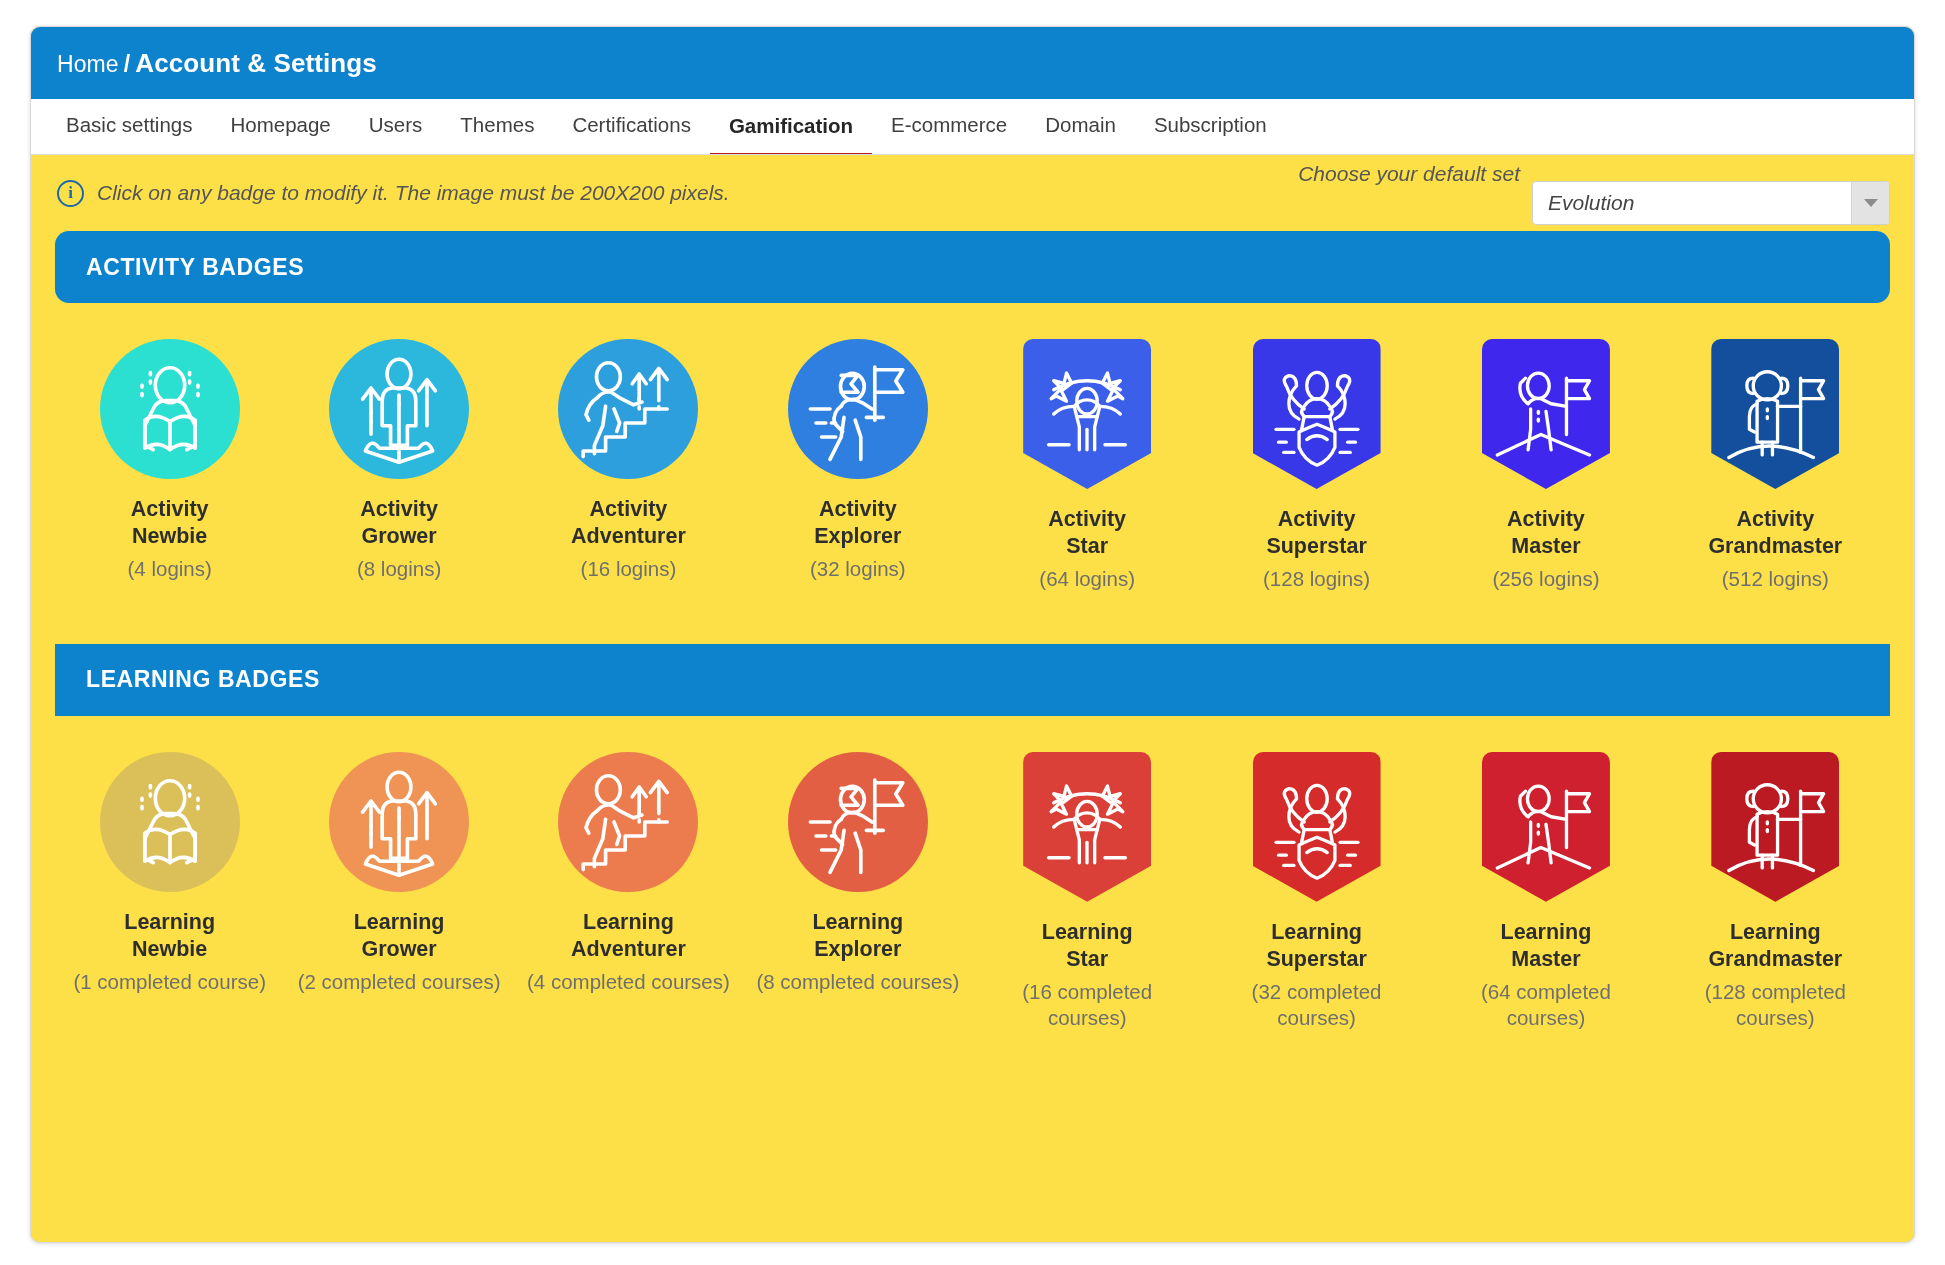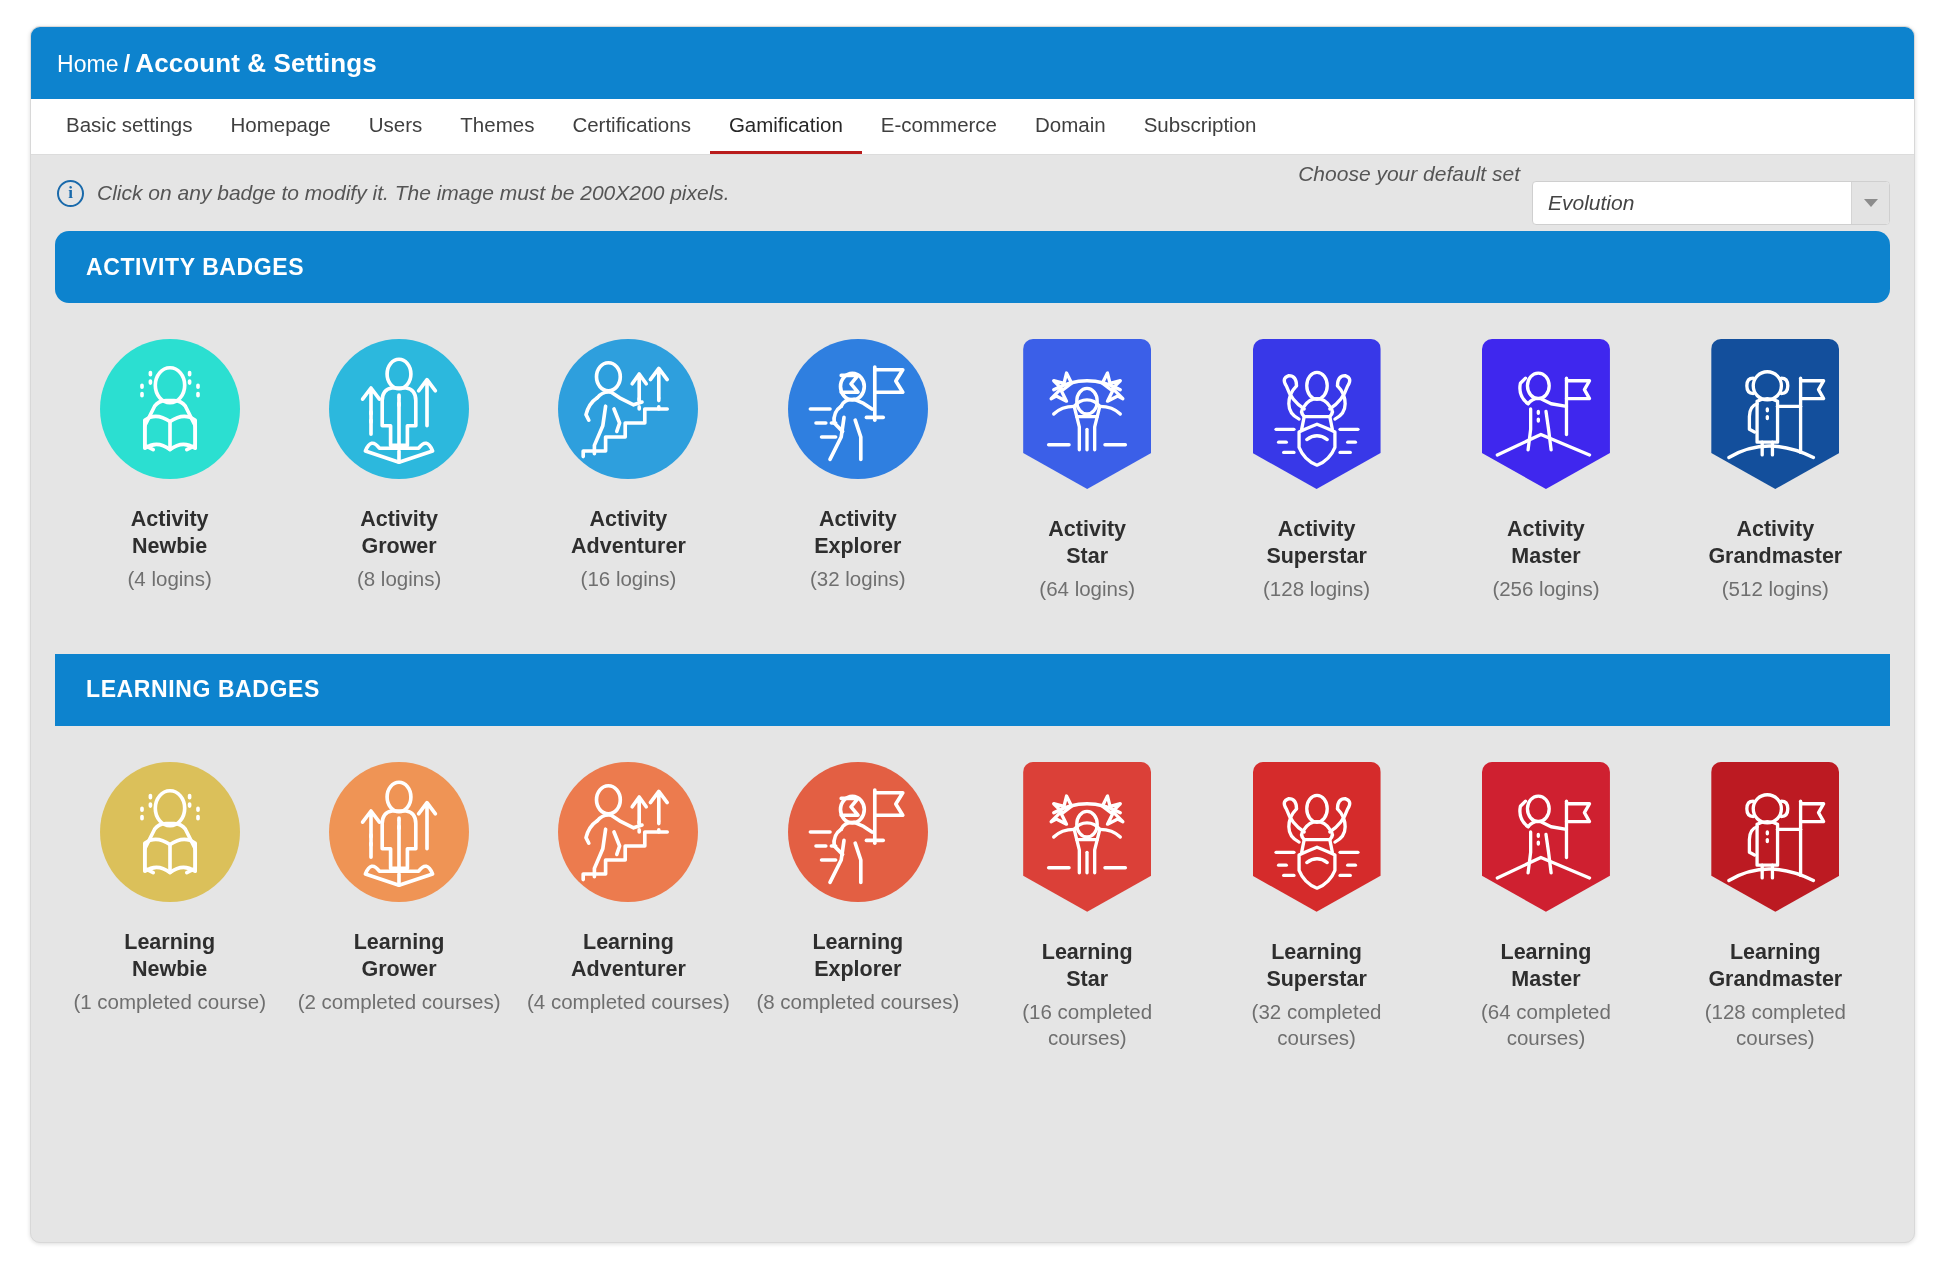--- a/index.html
+++ b/index.html
@@ -9,21 +9,21 @@
     font-family: "Liberation Sans", sans-serif;
     overflow: hidden;
   }
   .page {
     width: 1945px; height: 1265px;
     padding: 26px 30px 22px 30px;
     background: #ffffff;
   }
   .card {
     width: 1885px; height: 1217px;
-    background: #e5e5e5;
+    background: #fde047;
     border: 1px solid #d8d8d8;
     border-radius: 10px;
     box-shadow: 0 1px 4px rgba(0,0,0,0.14);
     overflow: hidden;
     position: relative;
   }
   
   .topbar {
     height: 72px;
     background: #0d83ce;
@@ -47,23 +47,23 @@
   .tab {
     display: flex; align-items: center;
     padding: 0 19px;
     font-size: 20.5px;
     color: #3f3f3f;
     cursor: pointer;
     border-bottom: 3px solid transparent;
     white-space: nowrap;
   }
   .tab.active {
-    font-weight: 400;
+    font-weight: 700;
     color: #262626;
-    border-bottom: 3px solid #b91c1c;
+    border-bottom: 1px solid #b91c1c;
   }
 
   
   .inforow {
     height: 76px;
     display: flex;
     align-items: center;
     padding: 0 24px 0 26px;
   }
   .infoleft { display: flex; align-items: center; gap: 13px; }
@@ -141,21 +141,21 @@
   }
   .bshape { width: 140px; height: 140px; position: relative; }
   .bshape.circle { border-radius: 50%; }
   .bshape.pennant {
     width: 128px; height: 150px;
     border-radius: 10px 10px 0 0;
     clip-path: polygon(0 0,100% 0,100% 76%,50% 100%,0 76%);
   }
   .bshape svg { position: absolute; left: 0; top: 0; width: 100%; height: 100%; }
   .btitle {
-    margin-top: 27px;
+    margin-top: 17px;
     font-weight: 700; font-size: 21.5px; color: #2e2e2e;
     text-align: center; line-height: 1.25;
   }
   .bsub {
     margin-top: 6px;
     font-size: 20.5px; color: #6f6f6f;
     text-align: center; line-height: 1.27;
   }
   .spacer1 { height: 52px; }
   .spacer2 { height: 44px; }

